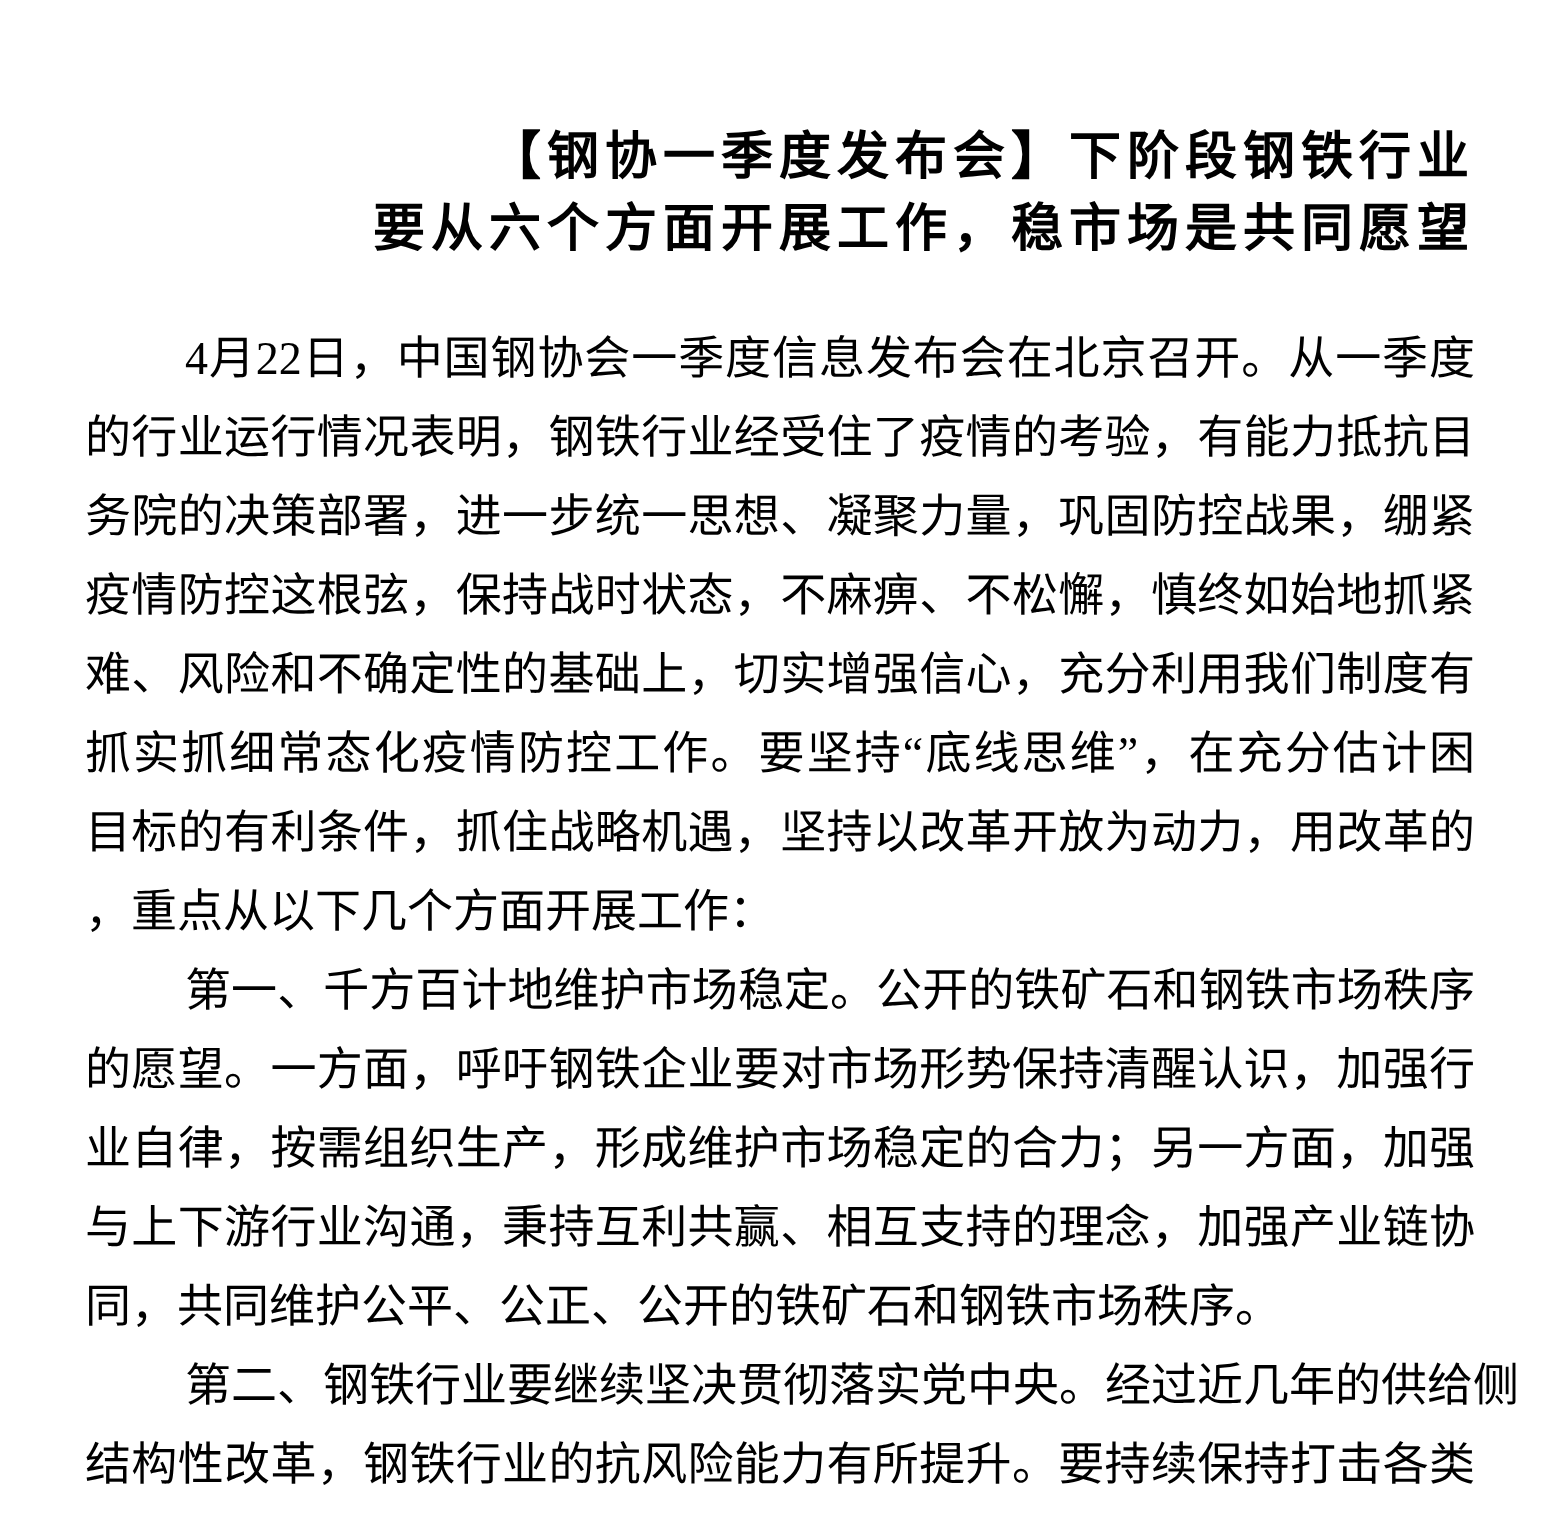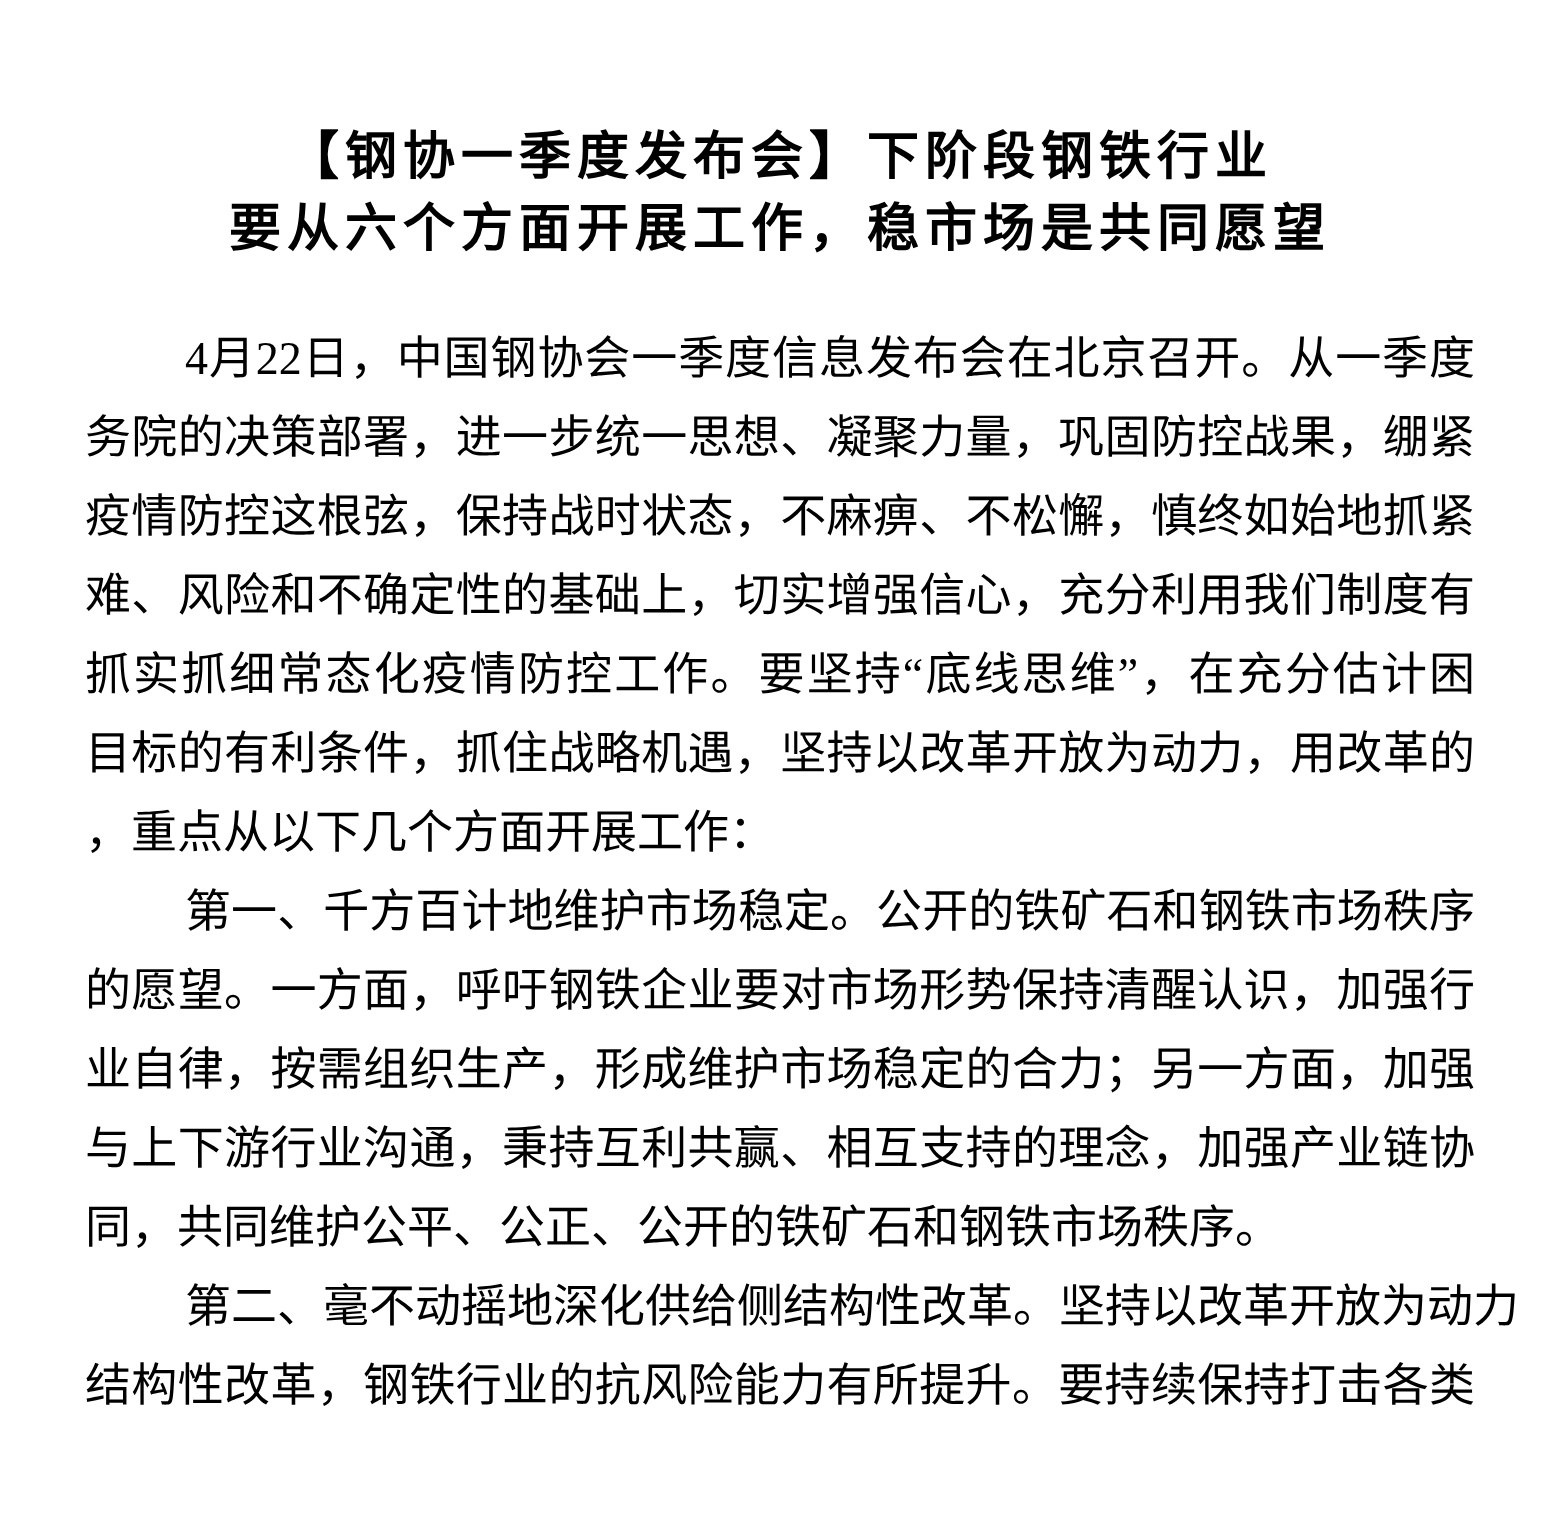--- a/index.html
+++ b/index.html
@@ -13,21 +13,21 @@
     height: 1536px;
     background: #ffffff;
     overflow: hidden;
     color: #000000;
     font-family: "Liberation Serif", "DejaVu Serif", serif;
   }
   .content {
     padding: 121px 85px 0 85px;
   }
   .doc-title {
-    text-align: center;
+    text-align: right;
     font-weight: bold;
     font-size: 52px;
     line-height: 72px;
     letter-spacing: 6px;
   }
   .doc-body {
     margin-top: 60px;
     font-size: 46px;
     line-height: 68px;
   }
@@ -53,36 +53,37 @@
 
     <div class="doc-title">
       <div class="title-line">【钢协一季度发布会】下阶段钢铁行业</div>
       <div class="title-line">要从六个方面开展工作，稳市场是共同愿望</div>
     </div>
 
     <div class="doc-body">
 
       <div>
         <div class="text-line para-first">4月22日，中国钢协会一季度信息发布会在北京召开。从一季度</div>
+        <div class="text-line">的行业运行情况表明，钢铁行业经受住了疫情的考验，有能力抵抗目</div>
         <div class="text-line">务院的决策部署，进一步统一思想、凝聚力量，巩固防控战果，绷紧</div>
         <div class="text-line">疫情防控这根弦，保持战时状态，不麻痹、不松懈，慎终如始地抓紧</div>
         <div class="text-line">难、风险和不确定性的基础上，切实增强信心，充分利用我们制度有</div>
         <div class="text-line">抓实抓细常态化疫情防控工作。要坚持“底线思维”，在充分估计困</div>
         <div class="text-line">目标的有利条件，抓住战略机遇，坚持以改革开放为动力，用改革的</div>
         <div class="text-line para-last">，重点从以下几个方面开展工作：</div>
       </div>
 
       <div>
         <div class="text-line para-first">第一、千方百计地维护市场稳定。公开的铁矿石和钢铁市场秩序</div>
         <div class="text-line">的愿望。一方面，呼吁钢铁企业要对市场形势保持清醒认识，加强行</div>
         <div class="text-line">业自律，按需组织生产，形成维护市场稳定的合力；另一方面，加强</div>
         <div class="text-line">与上下游行业沟通，秉持互利共赢、相互支持的理念，加强产业链协</div>
         <div class="text-line para-last">同，共同维护公平、公正、公开的铁矿石和钢铁市场秩序。</div>
       </div>
 
       <div>
-        <div class="text-line para-first">第二、毫不动摇地深化供给侧结构性改革。坚持以改革开放为动力</div>
+        <div class="text-line para-first">第二、钢铁行业要继续坚决贯彻落实党中央。经过近几年的供给侧</div>
         <div class="text-line">结构性改革，钢铁行业的抗风险能力有所提升。要持续保持打击各类</div>
       </div>
 
     </div>
   </div>
 </div>
 
 </body></html>

